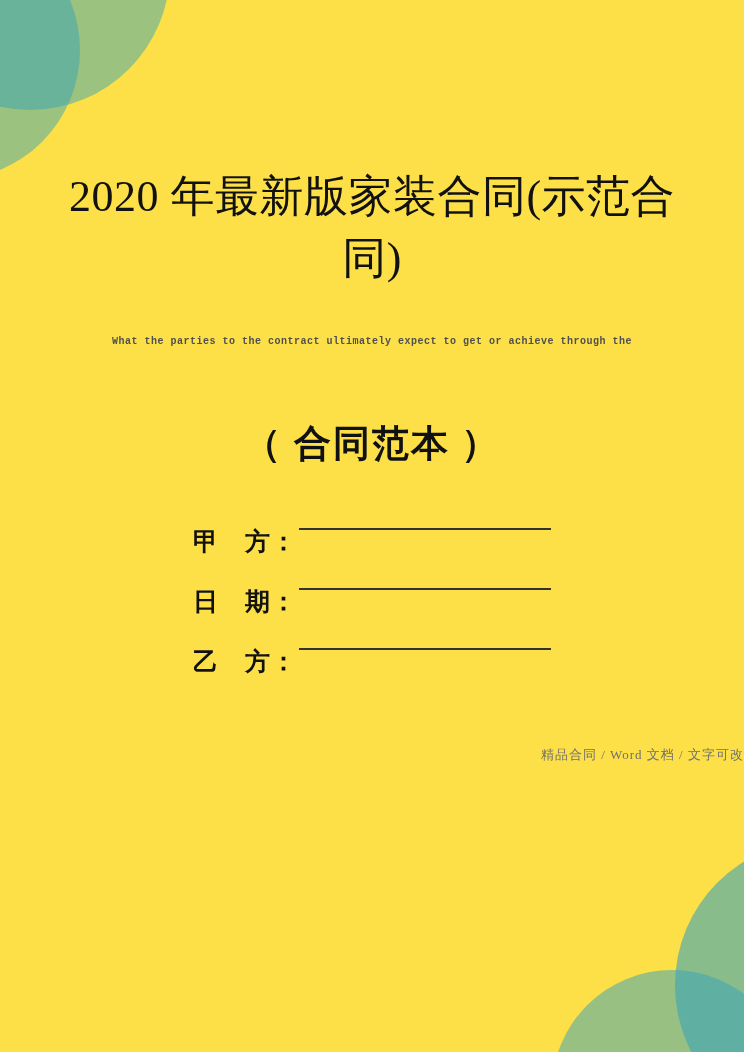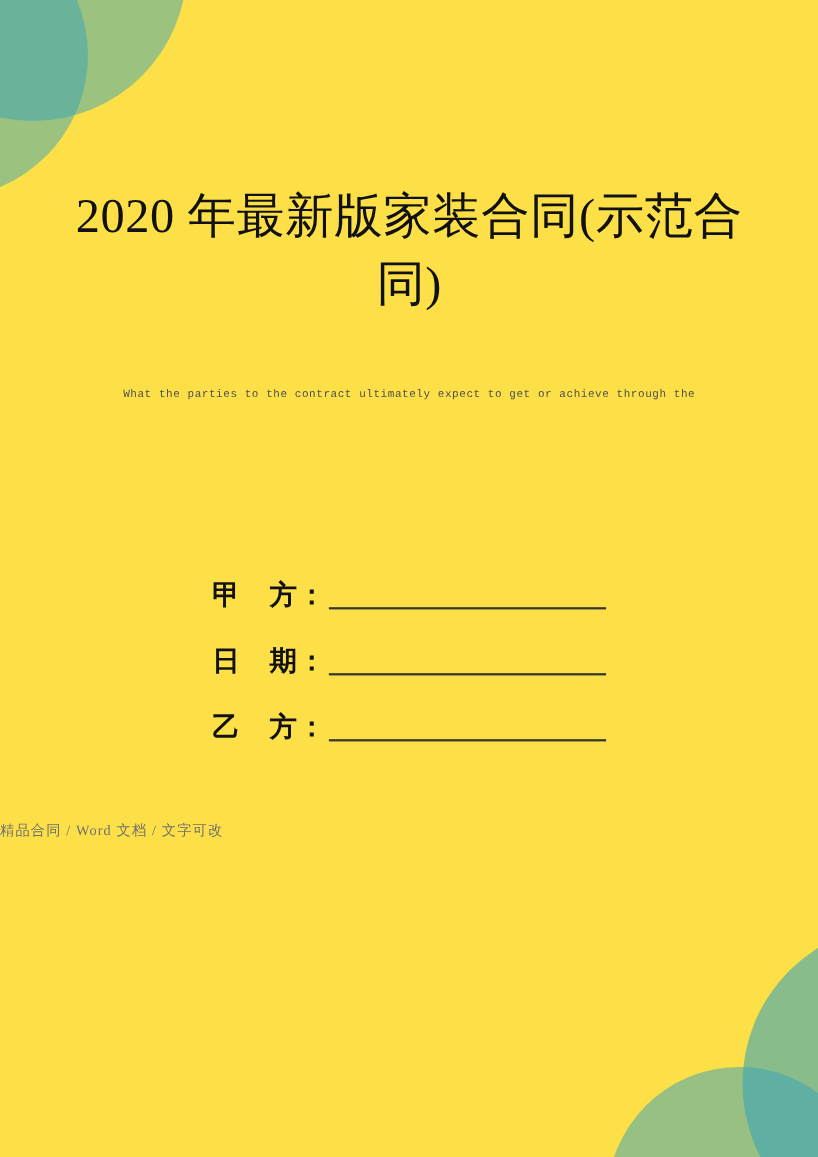--- a/index.html
+++ b/index.html
@@ -30,66 +30,66 @@
     top: 166px; left: 0; right: 0;
     text-align: center;
     font-size: 44px;
     line-height: 62px;
     font-weight: 400;
     color: #111111;
     letter-spacing: 0.5px;
   }
   .doc-subtitle {
     position: absolute;
-    top: 340px; left: 0; right: 0;
+    top: 322px; left: 0; right: 0;
     text-align: center;
     font-family: "Liberation Mono", "DejaVu Sans Mono", monospace;
     font-size: 10px;
     line-height: 39px;
     letter-spacing: 0.5px;
     color: #4f4f4f;
+    font-weight: bold;
   }
   .doc-stamp {
     position: absolute;
     top: 419px; left: 0; right: 0;
     text-align: center;
     font-size: 37px;
     font-weight: 700;
     letter-spacing: 2px;
     color: #111111;
   }
   .form-block {
     position: absolute;
     top: 527px; left: 0; right: 0;
   }
   .form-row {
     display: flex;
     justify-content: center;
-    align-items: flex-end;
     margin-bottom: 30px;
   }
   .form-label {
     font-size: 25px;
     line-height: 30px;
     font-weight: 700;
     letter-spacing: 1px;
     color: #111111;
     white-space: pre;
   }
   .form-line {
     width: 252px;
     border-bottom: 2px solid #333333;
     margin-left: 2px;
     margin-bottom: 3px;
     height: 1px;
   }
   .doc-footer {
     position: absolute;
     top: 746px; left: 0; right: 0;
-    text-align: left;
+    text-align: right;
     font-size: 13px;
     letter-spacing: 1px;
     color: #707070;
   }
 </style>
 </head>
 <body>
 
 <div class="page">
 
@@ -100,20 +100,21 @@
 
   <div class="doc-title">
     <div>2020 年最新版家装合同(示范合</div>
     <div>同)</div>
   </div>
 
   <div class="doc-subtitle">
     <div>What the parties to the contract ultimately expect to get or achieve through the</div>
   </div>
 
+  <div class="doc-stamp">（ 合同范本 ）</div>
 
   <div class="form-block">
     <div class="form-row">
       <span class="form-label">甲　方：</span>
       <span class="form-line"></span>
     </div>
     <div class="form-row">
       <span class="form-label">日　期：</span>
       <span class="form-line"></span>
     </div>

